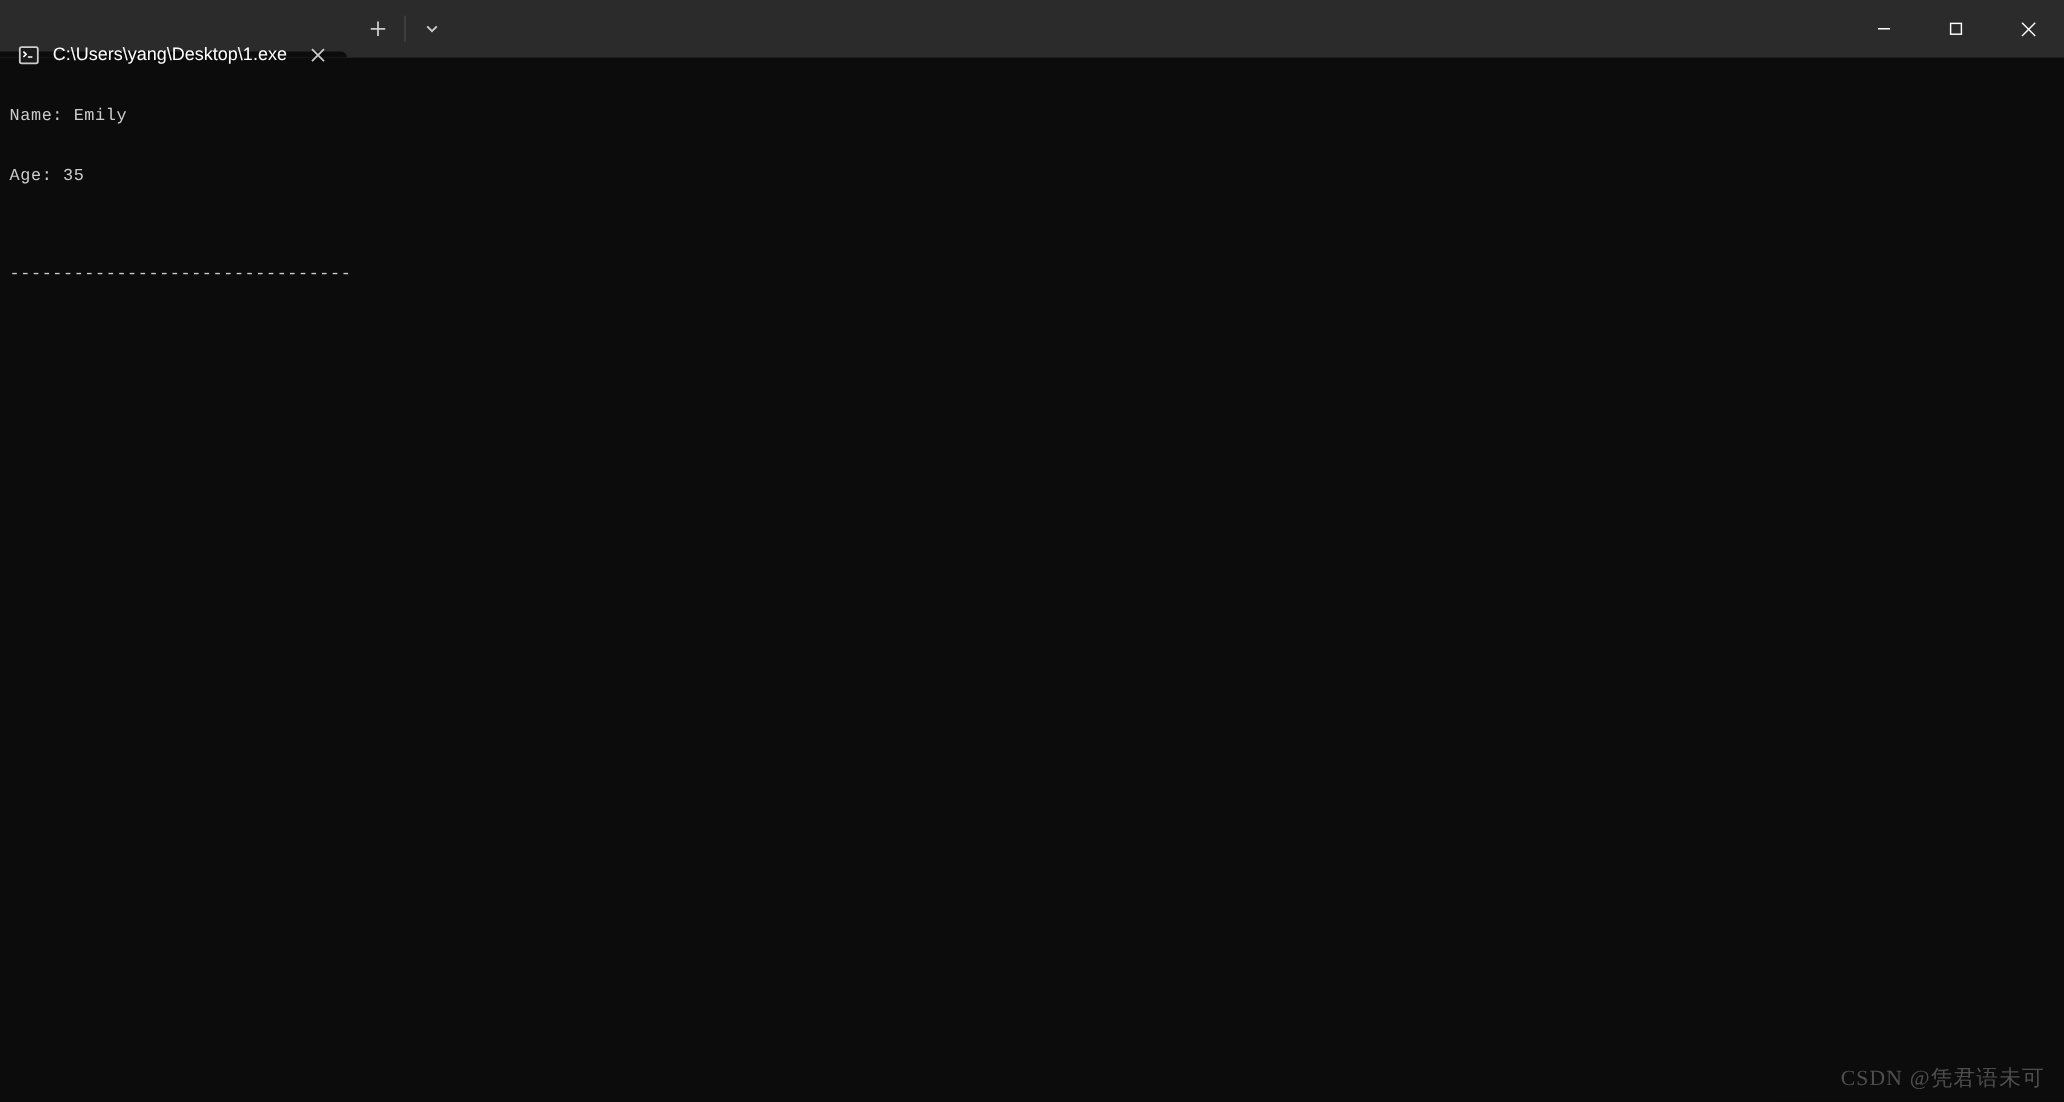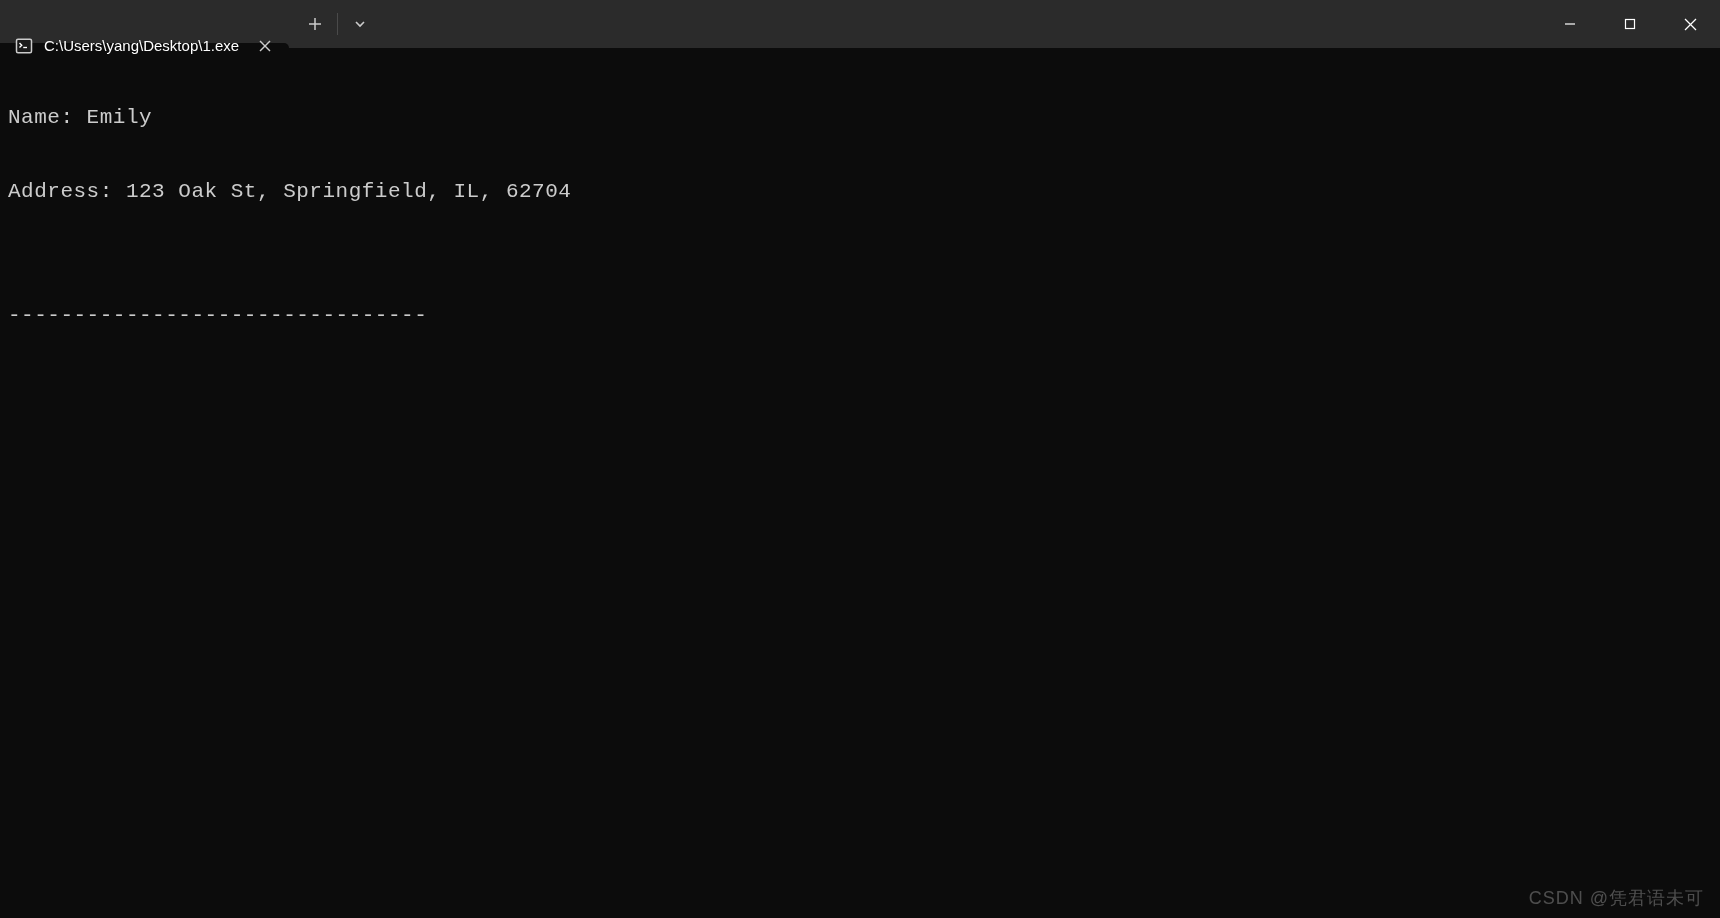--- a/index.html
+++ b/index.html
@@ -97,21 +97,21 @@
       height: 48px;
       display: flex;
       align-items: center;
       justify-content: center;
       cursor: pointer;
       color: #ffffff;
     }
     .terminal-body {
       padding: 8px 8px;
       color: #cccccc;
-      font-size: 21px;
+      font-size: 14px;
       line-height: 1.18;
       letter-spacing: 0.5px;
       white-space: pre;
     }
     .terminal-line {
       display: block;
     }
     .cursor-block {
       display: inline-block;
       width: 2px;
@@ -124,21 +124,21 @@
     }
     .prompt-line {
       display: flex;
       align-items: baseline;
     }
     .watermark {
       position: absolute;
       bottom: 8px;
       right: 16px;
       color: rgba(200,200,200,0.35);
-      font-family: Liberation Sans, sans-serif;
+      font-family: Liberation Serif, serif;
       font-size: 18px;
       letter-spacing: 1px;
     }
   </style>
 </head>
 <body>
 
 <div class="titlebar">
   <div class="tab">
     <span class="tab-icon">
@@ -186,18 +186,18 @@
       <svg width="13" height="13" viewBox="0 0 13 13" stroke="#ffffff" stroke-width="1.2">
         <line x1="1" y1="1" x2="12" y2="12"></line>
         <line x1="12" y1="1" x2="1" y2="12"></line>
       </svg>
     </div>
   </div>
 </div>
 
 <div class="terminal-body">
   <span class="terminal-line">Name: Emily</span>
-  <span class="terminal-line">Address: 123 Oak St, Springfield, IL, 62704</span>
+  <span class="terminal-line">Age: 35</span>
   <span class="terminal-line"></span>
   <span class="terminal-line">--------------------------------</span>
 </div>
 
 <div class="watermark">CSDN @凭君语未可</div>
 
 </body></html>

